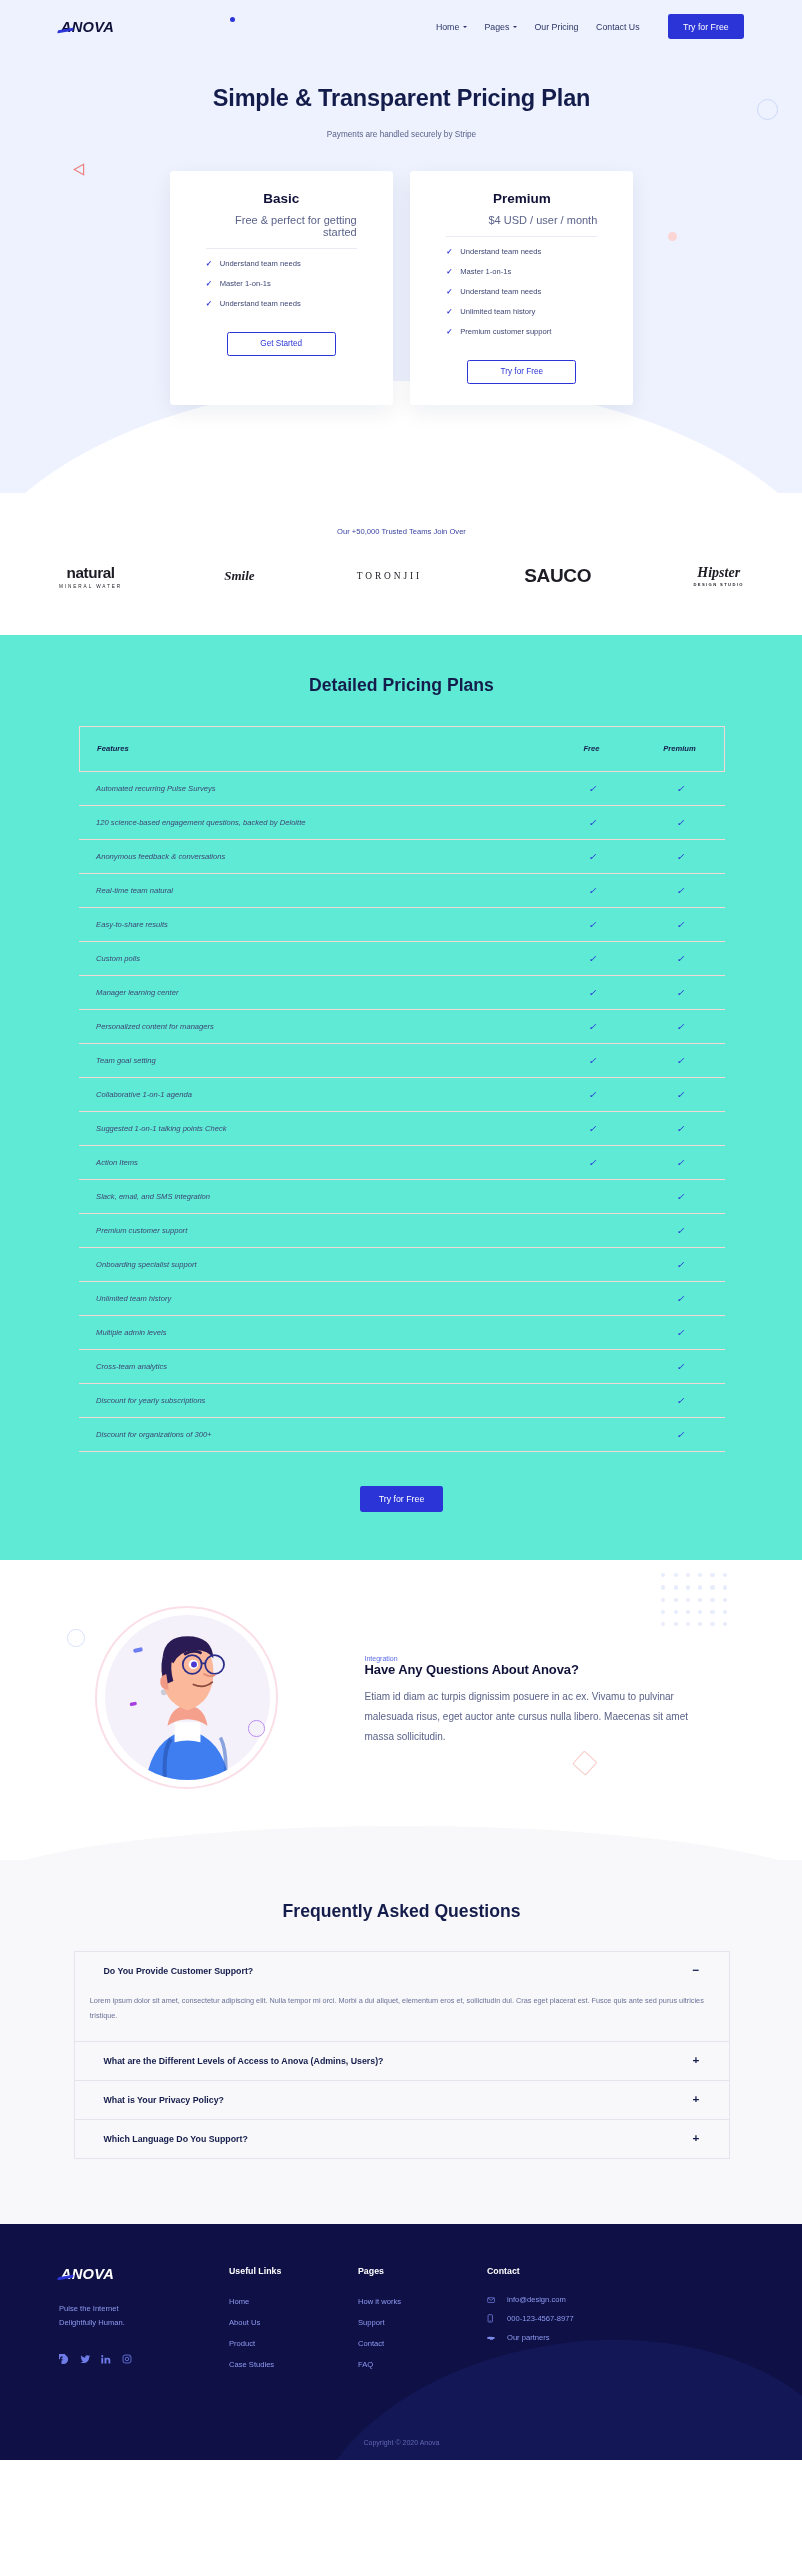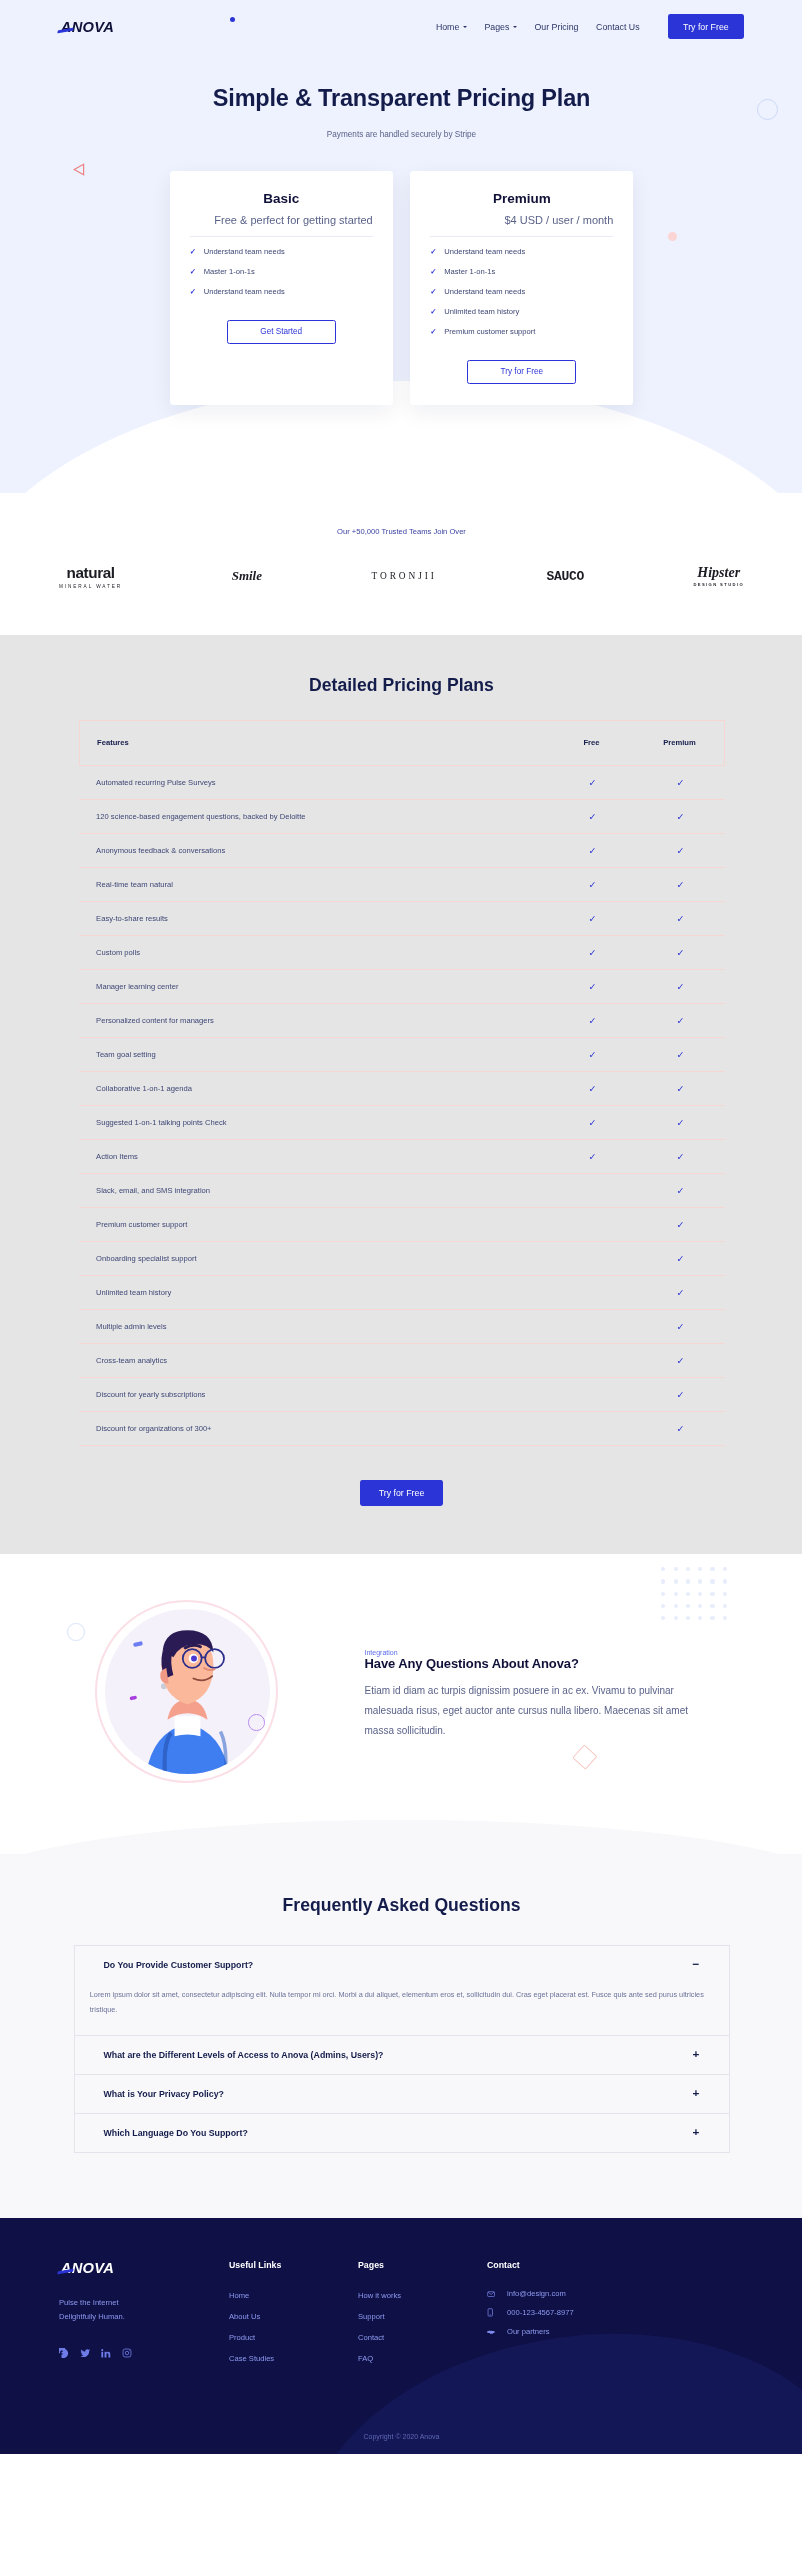--- a/index.html
+++ b/index.html
@@ -114,21 +114,21 @@
   .cards {
     position:relative; z-index:5;
     width:464px; margin:32px auto 0;
     display:flex; gap:17.6px; justify-content:center;
   }
   .card {
     width:223px;
     background:#fff;
     border-radius:3.5px;
     box-shadow:0 7px 22px rgba(20,28,75,0.07);
-    padding:20px 20px 21px;
+    padding:20px 36px 21px;
     display:flex; flex-direction:column;
   }
   .card-title { text-align:center; font-size:13.5px; font-weight:bold; color:#101138; }
   .card-price { text-align:right; font-size:11px; color:#5a6289; margin-top:8.2px; }
   .card-sep { height:0.6px; background:#e8ebf4; margin:10px 0 10.6px; }
   .feat { display:flex; align-items:center; gap:7.6px; margin-bottom:11px; font-size:7.6px; color:#3d4675; }
   .tick { color:#2b34d6; font-size:7.6px; font-weight:bold; line-height:1; }
   .card-btn {
     margin:auto auto 0;
     border:0.6px solid #2b34d6;
@@ -148,28 +148,28 @@
   .logos-kicker { font-size:7.6px; color:#3a43a0; }
   .logos-row {
     width:685px; margin:28px auto 0;
     display:flex; align-items:center; justify-content:space-between;
   }
   .brand { color:#1c1c24; position:relative; }
   .brand-natural { font-size:15.3px; font-weight:bold; letter-spacing:-0.4px; }
   .brand-natural small { display:block; font-size:4.7px; font-weight:normal; letter-spacing:1.9px; margin-top:1.8px; }
   .brand-smile { font-size:13px; font-style:italic; font-weight:bold; font-family:"Liberation Serif", serif; }
   .brand-toronjii { font-size:9.4px; letter-spacing:2.9px; font-family:"Liberation Serif", serif; }
-  .brand-sauco { font-size:13px; font-weight:bold; letter-spacing:-0.3px;font-family:Liberation Mono, monospace; }
+  .brand-sauco { font-size:19px; font-weight:bold; letter-spacing:-0.3px; }
   .brand-hipster { font-size:14px; font-style:italic; font-weight:bold; font-family:"Liberation Serif", serif; }
   .brand-hipster small { display:block; font-size:4.1px; font-style:normal; font-weight:bold; letter-spacing:1.4px; text-align:center; margin-top:1.2px; font-family:"Liberation Sans",sans-serif;}
 
   
-  .detail-sec { background:#e5e5e5; padding:40px 0 48px; }
+  .detail-sec { background:#5eead4; padding:40px 0 48px; }
   .detail-title { text-align:center; font-size:17.6px; font-weight:bold; color:#141c4b; }
-  .ptable { width:646px; margin:24px auto 0; }
+  .ptable { width:646px; margin:30px auto 0;font-style:italic; }
   .ptable-head {
     display:flex; align-items:center;
     border:0.6px solid #f6d7d4;
     height:46px;
   }
   .ptable-row {
     display:flex; align-items:center;
     border-bottom:0.6px solid #f6d7d4;
     height:34px;
   }

